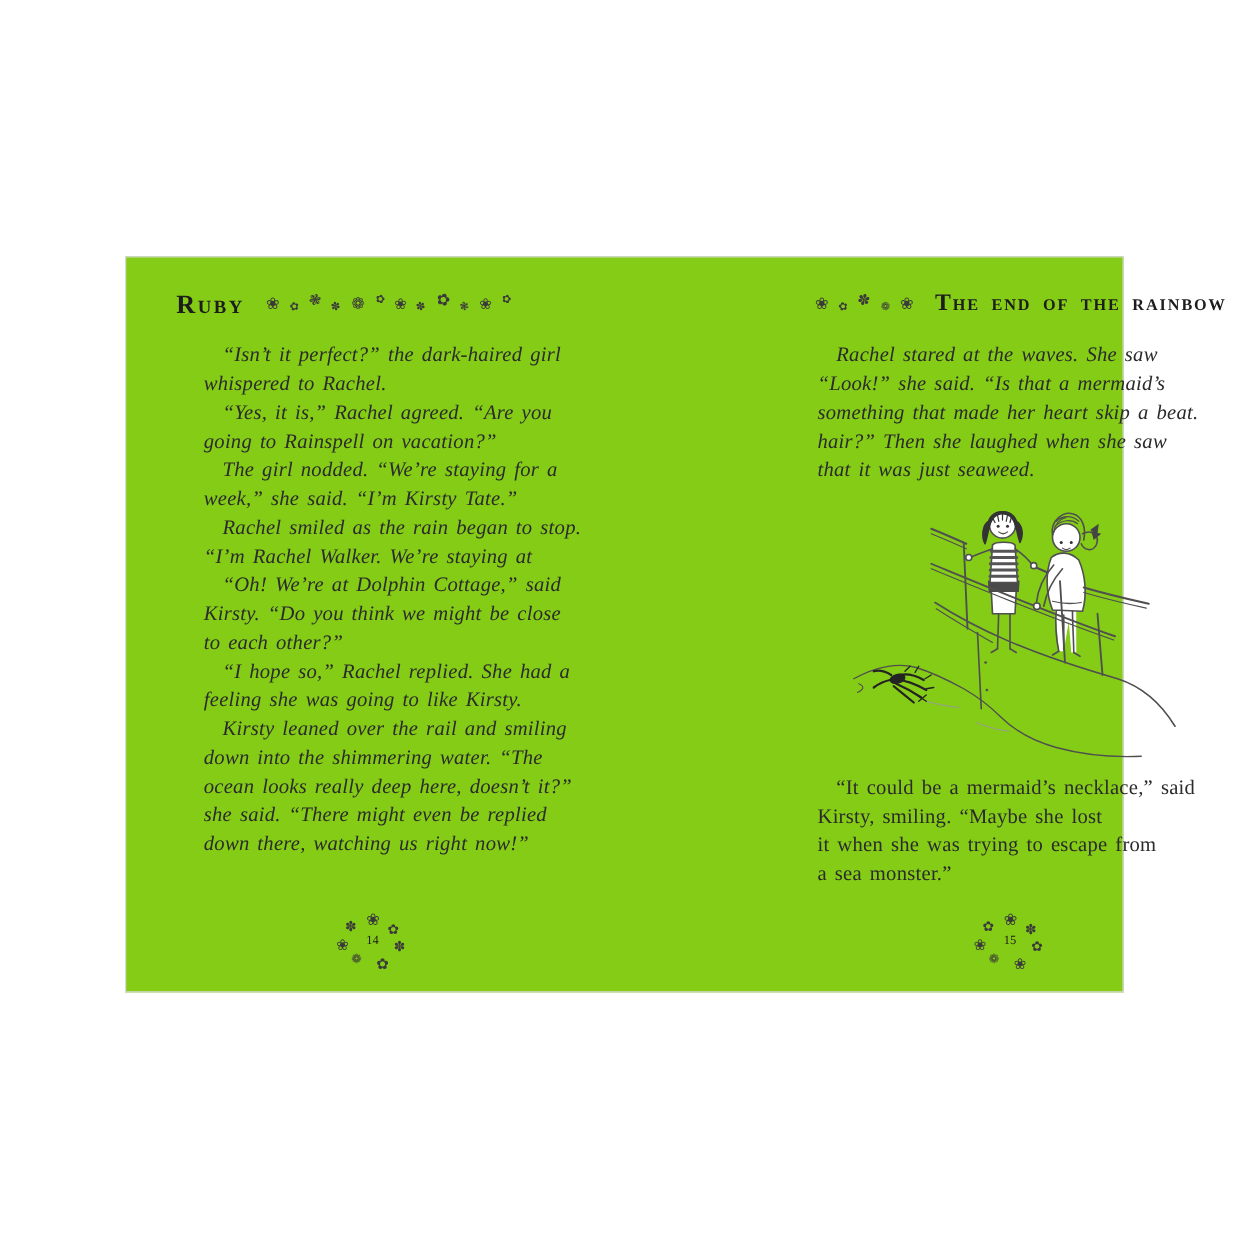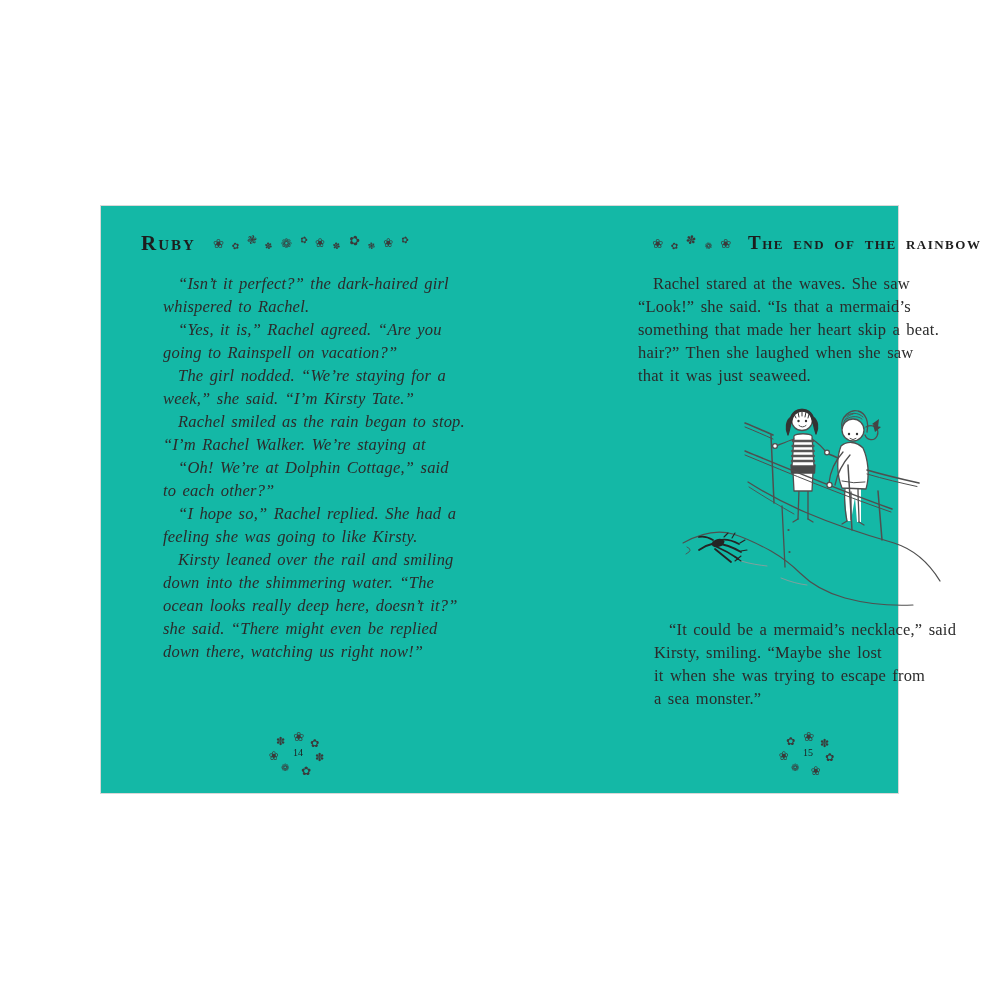--- a/index.html
+++ b/index.html
@@ -1,20 +1,20 @@
 <!DOCTYPE html>
 <html><head>
 <meta charset="utf-8">
 <style>
   html,body{margin:0;padding:0;background:#ffffff;}
   body{width:1000px;height:1000px;position:relative;
        font-family:"Liberation Serif","DejaVu Serif",serif;color:#2b2b2b;}
 
   .spread{position:absolute;left:100px;top:205px;width:799px;height:589px;
-          background:#14b8a6;border:1px solid #d8d8d8;box-sizing:border-box;}
+          background:#84cc16;border:1px solid #d8d8d8;box-sizing:border-box;}
 
   .page{position:absolute;top:0;bottom:0;}
   .page.left{left:0;width:400px;}
   .page.right{left:400px;right:0;}
 
   .chapter-header{position:absolute;top:23px;height:28px;display:flex;
                   align-items:center;white-space:nowrap;}
   .page.left  .chapter-header{left:40px;}
   .page.right .chapter-header{left:147px;}
   .chap-title{font-variant:small-caps;font-weight:bold;color:#1d1d1d;}
@@ -27,21 +27,21 @@
   .fl{font-family:"DejaVu Sans",sans-serif;color:#3a3a3a;font-size:12px;
       line-height:1;display:inline-block;}
   .orn-row .fl{margin:0 4px;}
   .orn-row .fl:nth-child(2n){font-size:9px;transform:translateY(3px) rotate(-12deg);}
   .orn-row .fl:nth-child(3n){transform:translateY(-3px) rotate(16deg);}
   .orn-row .fl:nth-child(4n+1){font-size:13px;}
 
   .text-block{position:absolute;font-size:16.5px;line-height:23px;
               letter-spacing:.2px;word-spacing:2px;white-space:nowrap;}
   .page.left  .text-block{left:62px;top:66px;font-style:italic;}
-  .page.right .text-block.top{left:137px;top:66px;}
+  .page.right .text-block.top{left:153px;top:66px;font-style:italic;}
   .page.right .text-block.bottom{left:153px;top:412px;}
   .line{height:23px;}
   .line.in{text-indent:15px;}
 
   .illustration{position:absolute;left:160px;top:185px;width:330px;height:220px;}
   .illustration svg{width:100%;height:100%;display:block;}
 
   .medallion{position:absolute;width:70px;height:52px;}
   .page.left  .medallion{left:162px;top:524px;}
   .page.right .medallion{left:272px;top:524px;}
@@ -84,20 +84,21 @@
     <div class="text-block">
       <div class="line in">“Isn’t it perfect?” the dark-haired girl</div>
       <div class="line">whispered to Rachel.</div>
       <div class="line in">“Yes, it is,” Rachel agreed. “Are you</div>
       <div class="line">going to Rainspell on vacation?”</div>
       <div class="line in">The girl nodded. “We’re staying for a</div>
       <div class="line">week,” she said. “I’m Kirsty Tate.”</div>
       <div class="line in">Rachel smiled as the rain began to stop.</div>
       <div class="line">“I’m Rachel Walker. We’re staying at</div>
       <div class="line in">“Oh! We’re at Dolphin Cottage,” said</div>
+      <div class="line">Kirsty. “Do you think we might be close</div>
       <div class="line">to each other?”</div>
       <div class="line in">“I hope so,” Rachel replied. She had a</div>
       <div class="line">feeling she was going to like Kirsty.</div>
       <div class="line in">Kirsty leaned over the rail and smiling</div>
       <div class="line">down into the shimmering water. “The</div>
       <div class="line">ocean looks really deep here, doesn’t it?”</div>
       <div class="line">she said. “There might even be replied</div>
       <div class="line">down there, watching us right now!”</div>
     </div>
 

